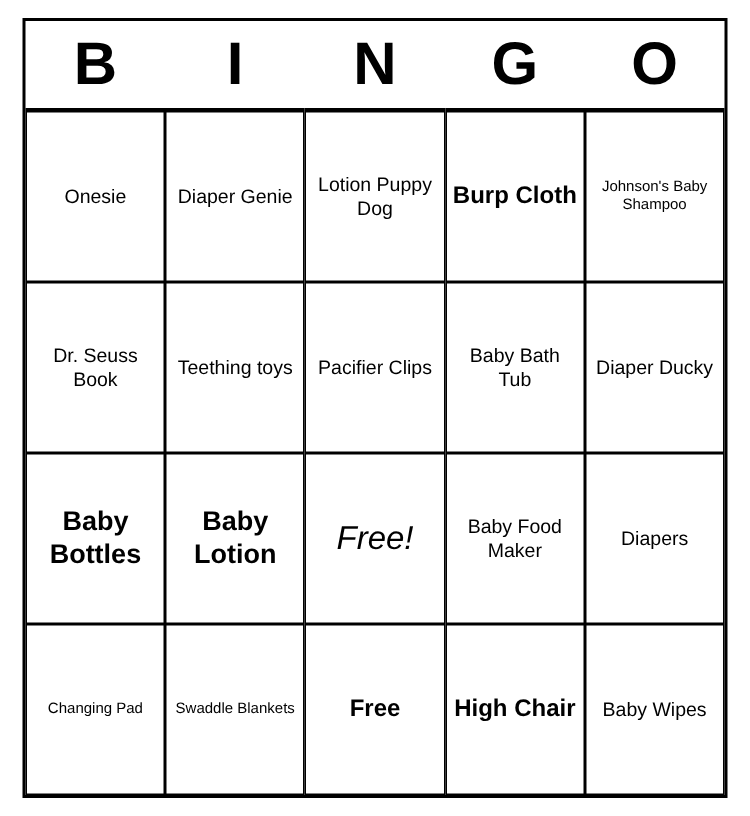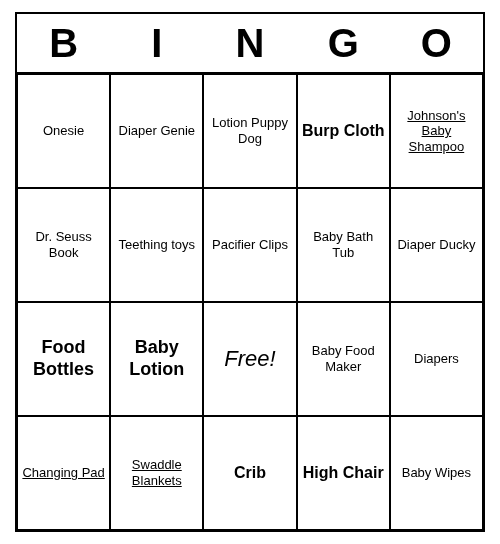--- a/index.html
+++ b/index.html
@@ -76,22 +76,21 @@
       font-size: 16px;
       font-weight: bold;
     }
 
     .bingo-cell.medium-large {
       font-size: 18px;
       font-weight: bold;
     }
 
     .bingo-cell.small-text {
-      font-size: 13px;
-      text-decoration: underline;
+      font-size: 10px;
     }
   </style>
 </head>
 <body>
 
 <div class="bingo-card">
   <div class="bingo-header">
   <div class="bingo-header-cell">B</div>
       <div class="bingo-header-cell">I</div>
       <div class="bingo-header-cell">N</div>
@@ -107,27 +106,27 @@
         <div class="bingo-cell small-text">Johnson's Baby Shampoo</div>
       </div>
       <div class="bingo-row">
         <div class="bingo-cell">Dr. Seuss Book</div>
         <div class="bingo-cell">Teething toys</div>
         <div class="bingo-cell">Pacifier Clips</div>
         <div class="bingo-cell">Baby Bath Tub</div>
         <div class="bingo-cell">Diaper Ducky</div>
       </div>
       <div class="bingo-row">
-        <div class="bingo-cell medium-large">Food Bottles</div>
+        <div class="bingo-cell medium-large">Baby Bottles</div>
         <div class="bingo-cell medium-large">Baby Lotion</div>
         <div class="bingo-cell free">Free!</div>
         <div class="bingo-cell">Baby Food Maker</div>
         <div class="bingo-cell">Diapers</div>
       </div>
       <div class="bingo-row">
         <div class="bingo-cell small-text">Changing Pad</div>
         <div class="bingo-cell small-text">Swaddle Blankets</div>
-        <div class="bingo-cell large-text">Crib</div>
+        <div class="bingo-cell large-text">Free</div>
         <div class="bingo-cell large-text">High Chair</div>
         <div class="bingo-cell">Baby Wipes</div>
       </div>
     </div>
 </div>
 
 </body></html>

